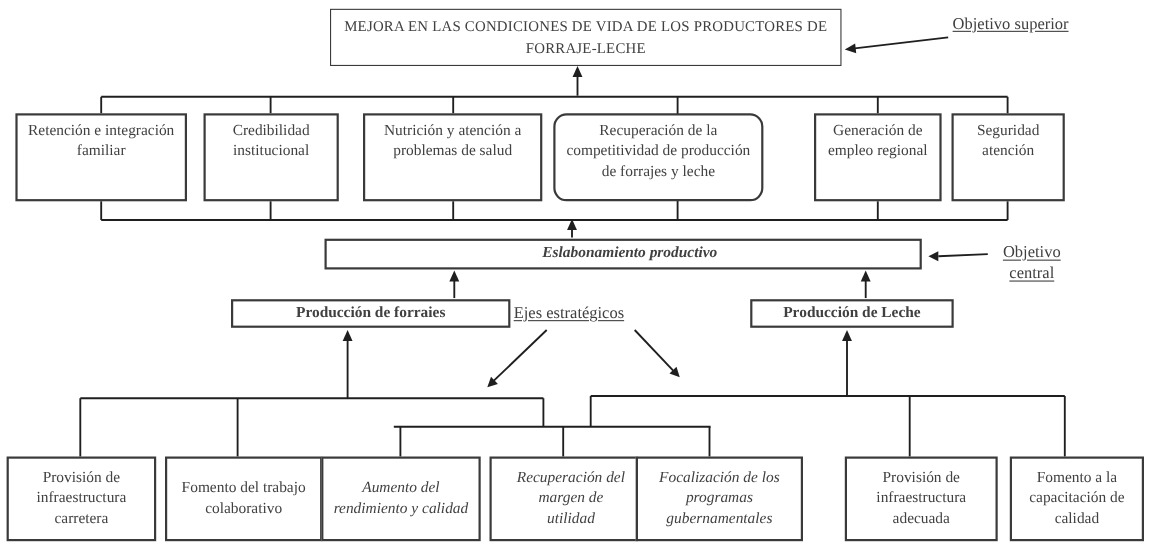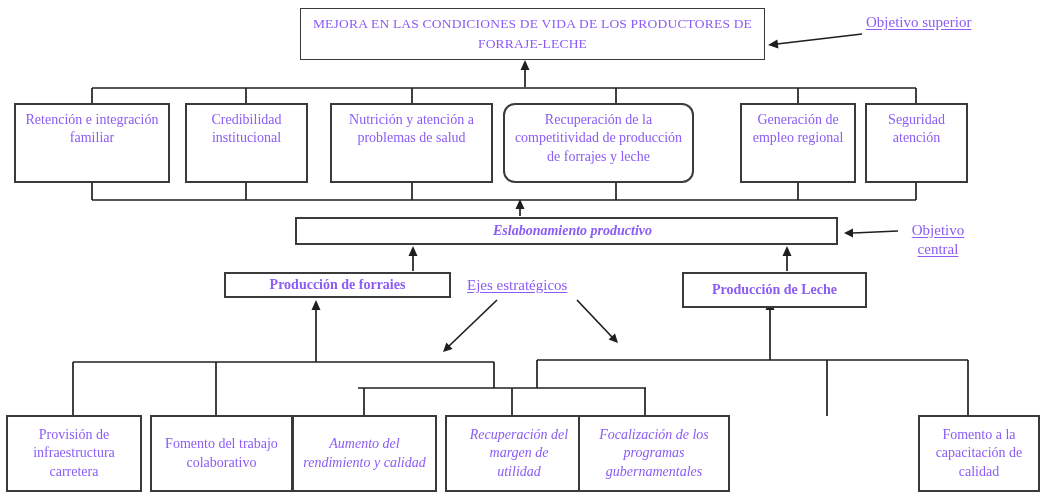--- a/index.html
+++ b/index.html
@@ -1,18 +1,18 @@
 <!DOCTYPE html>
 <html><head>
 <meta charset="utf-8">
 <style>
   html,body{margin:0;padding:0;background:#ffffff;}
   .canvas{
     position:relative;width:1056px;height:500px;background:#ffffff;
-    font-family:"Liberation Serif","DejaVu Serif",serif;color:#8b5cf6;
+    font-family:"Liberation Serif","DejaVu Serif",serif;color:#404040;
     overflow:hidden;
   }
   .svglayer{position:absolute;left:0;top:0;width:1056px;height:500px;}
   .node{
     position:absolute;border:2px solid #3a3a3a;background:#fff;
     display:flex;justify-content:center;text-align:center;
     font-size:14px;line-height:1.32;box-sizing:border-box;
   }
   .v-center{align-items:center;}
   .v-top{align-items:flex-start;padding-top:6px;}
@@ -119,41 +119,44 @@
   <div class="node v-top pad-x" style="left:865px;top:103px;width:103px;height:80px;">
     <span>Seguridad atención</span>
   </div>
 
   <div class="node v-center bold italic" style="left:295px;top:217px;width:543px;height:28px;font-size:14px;padding-left:12px;">
     <span>Eslabonamiento productivo</span>
   </div>
 
   <div class="freelabel" style="left:905px;top:221px;width:66px;white-space:normal;text-align:center;line-height:1.25;">Objetivo central</div>
 
-  <div class="node v-center bold" style="left:224px;top:272px;width:227px;height:26px;font-size:14px;">
+  <div class="node v-center bold" style="left:210px;top:272px;width:254px;height:26px;font-size:14px;">
     <span>Producción de forraies</span>
   </div>
-  <div class="node v-center bold" style="left:682px;top:272px;width:185px;height:36px;font-size:14px;">
+  <div class="node v-center bold" style="left:682px;top:272px;width:185px;height:26px;font-size:14px;">
     <span>Producción de Leche</span>
   </div>
 
   <div class="freelabel" style="left:467px;top:277px;font-family:Liberation Serif, serif;">Ejes estratégicos</div>
 
   <div class="node v-center pad-x" style="left:6px;top:415px;width:136px;height:77px;">
     <span>Provisión de infraestructura carretera</span>
   </div>
   <div class="node v-center pad-x" style="left:150px;top:415px;width:143px;height:77px;">
     <span>Fomento del trabajo colaborativo</span>
   </div>
   <div class="node v-center italic pad-x" style="left:292px;top:415px;width:145px;height:77px;">
     <span>Aumento del rendimiento y calidad</span>
   </div>
   <div class="node v-center italic pad-x" style="left:445px;top:415px;width:135px;height:77px;padding-left:19px;">
     <span>Recuperación del margen de utilidad</span>
   </div>
   <div class="node v-center italic pad-x" style="left:578px;top:415px;width:152px;height:77px;">
     <span>Focalización de los programas gubernamentales</span>
   </div>
+  <div class="node v-center pad-x" style="left:768px;top:415px;width:139px;height:77px;">
+    <span>Provisión de infraestructura adecuada</span>
+  </div>
   <div class="node v-center pad-x" style="left:918px;top:415px;width:122px;height:77px;">
     <span>Fomento a la capacitación de calidad</span>
   </div>
 
 </div>
 
 </body></html>

